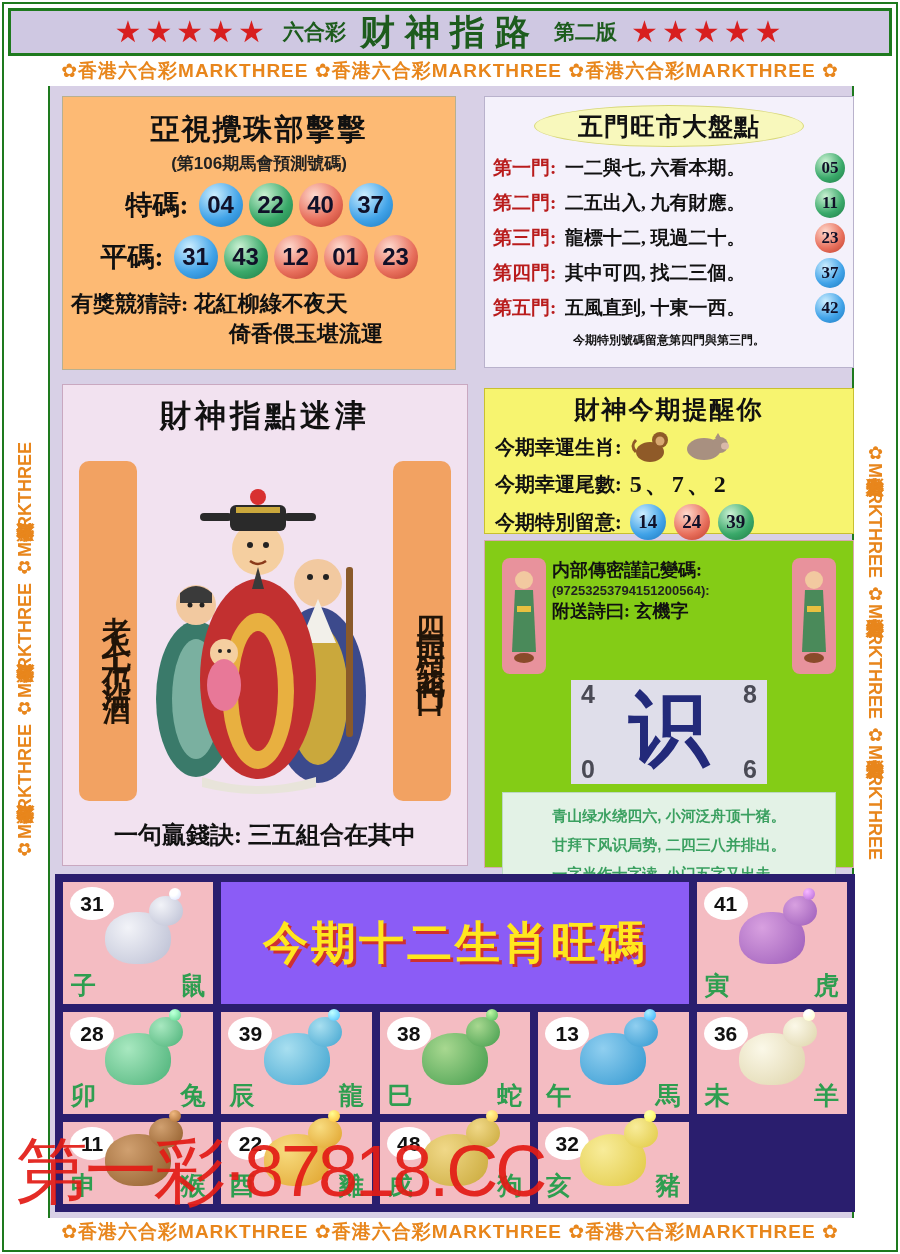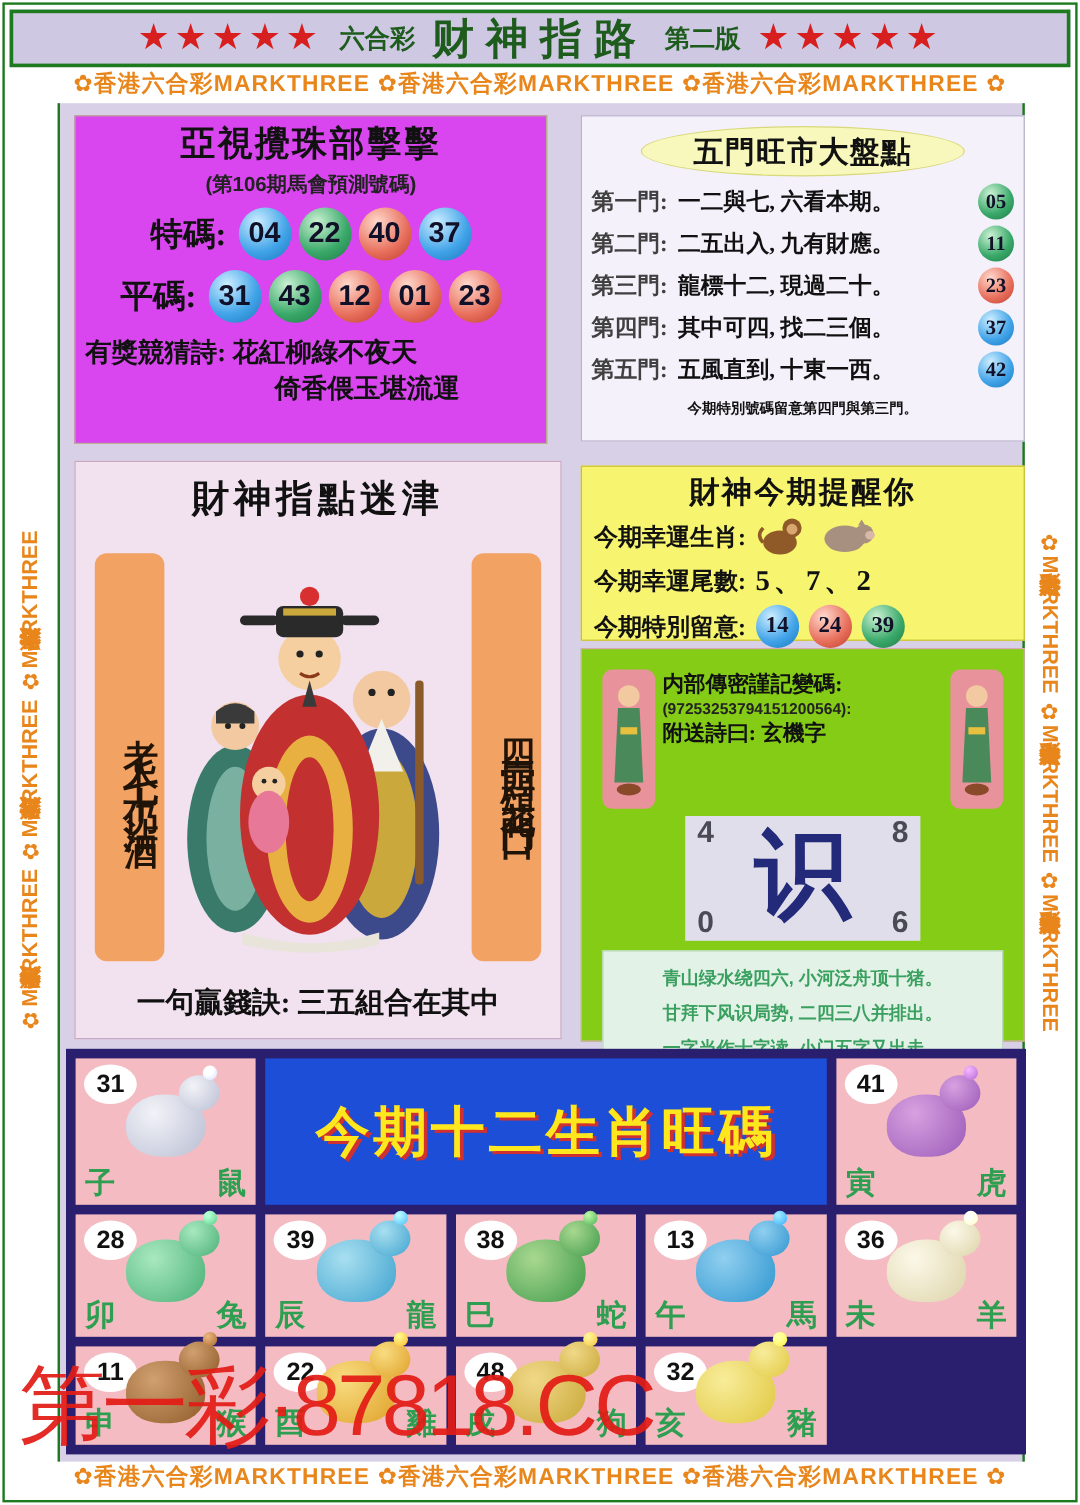--- a/index.html
+++ b/index.html
@@ -39,21 +39,21 @@
   .content-bg {
     position:absolute; left:48px; top:86px; width:806px; height:1132px;
     background:#d8d0e6; border-left:2px solid #1e7a1e; border-right:2px solid #1e7a1e;
   }
 
   .box { position:absolute; z-index:6; }
 
   
   .predict {
     left:62px; top:96px; width:394px; height:274px;
-    background:#d946ef; border:1px solid #b8b090; padding:3px 8px;
+    background:#fdba74; border:1px solid #b8b090; padding:13px 8px;
   }
   .predict-title { text-align:center; font-size:29px; font-weight:bold; color:#111; letter-spacing:2px; font-family:"Liberation Serif","DejaVu Serif",serif;}
   .predict-sub { text-align:center; font-size:17px; font-weight:bold; color:#222; margin-top:2px; }
   .ball-row { display:flex; align-items:center; justify-content:center; gap:6px; margin-top:8px; }
   .row-label { font-size:27px; font-weight:bold; color:#111; margin-right:4px; font-family:"Liberation Serif","DejaVu Serif",serif;}
   .ball {
     display:inline-flex; align-items:center; justify-content:center;
     border-radius:50%; font-weight:bold; color:#101028;
   }
   .ball.big { width:44px; height:44px; font-size:24px; }
@@ -71,21 +71,21 @@
     background:#f4f1fb; border:1px solid #b9b2cc; padding:6px 8px;
   }
   .doors-title {
     width:270px; height:42px; margin:2px auto 6px auto; background:#f8f8bc;
     border:1px solid #d8d87a; border-radius:50%;
     display:flex; align-items:center; justify-content:center;
     font-size:25px; font-weight:bold; color:#111; letter-spacing:1px;
     font-family:"Liberation Serif","DejaVu Serif",serif;
   }
   .door-row { display:flex; align-items:center; margin-top:5px; font-family:"Liberation Serif","DejaVu Serif",serif;}
-  .door-label { font-size:19px; font-weight:bold; color:#404040; flex:0 0 72px;}
+  .door-label { font-size:19px; font-weight:bold; color:#b91c1c; flex:0 0 72px;}
   .door-text { font-size:19px; font-weight:bold; color:#111; flex:1; }
   .doors-footer { margin-top:9px; text-align:center; font-size:12px; font-weight:bold; color:#111; font-family:"Liberation Serif","DejaVu Serif",serif;}
 
   
   .maze {
     left:62px; top:384px; width:406px; height:482px;
     background:#f2e2f0; border:1px solid #c9a8c0;
   }
   .maze-title { text-align:center; margin-top:10px; font-size:31px; font-weight:bold; color:#111; letter-spacing:4px; font-family:"Liberation Serif","DejaVu Serif",serif;}
   .scroll {
@@ -146,21 +146,21 @@
 
   
   .grid {
     left:55px; top:874px; width:800px; height:338px;
     background:#2a1e6e; padding:8px;
     display:grid; grid-template-columns:repeat(5,1fr);
     grid-template-rows:122px 102px 82px; gap:8px; z-index:6;
   }
   .cell { position:relative; background:#f4bcc2; }
   .banner {
-    grid-column:span 3; background:#1d4ed8;
+    grid-column:span 3; background:#8b5cf6;
     display:flex; align-items:center; justify-content:center;
   }
   .banner-text {
     font-size:45px; font-weight:bold; color:#ffe71e; letter-spacing:3px;
     text-shadow:3px 3px 0 #d03030; font-family:"Liberation Serif","DejaVu Serif",serif; white-space:nowrap;
   }
   .badge {
     position:absolute; left:7px; top:5px; width:44px; height:33px; background:#ffffff;
     border-radius:50%; display:flex; align-items:center; justify-content:center;
     font-size:21px; font-weight:bold; color:#111;

